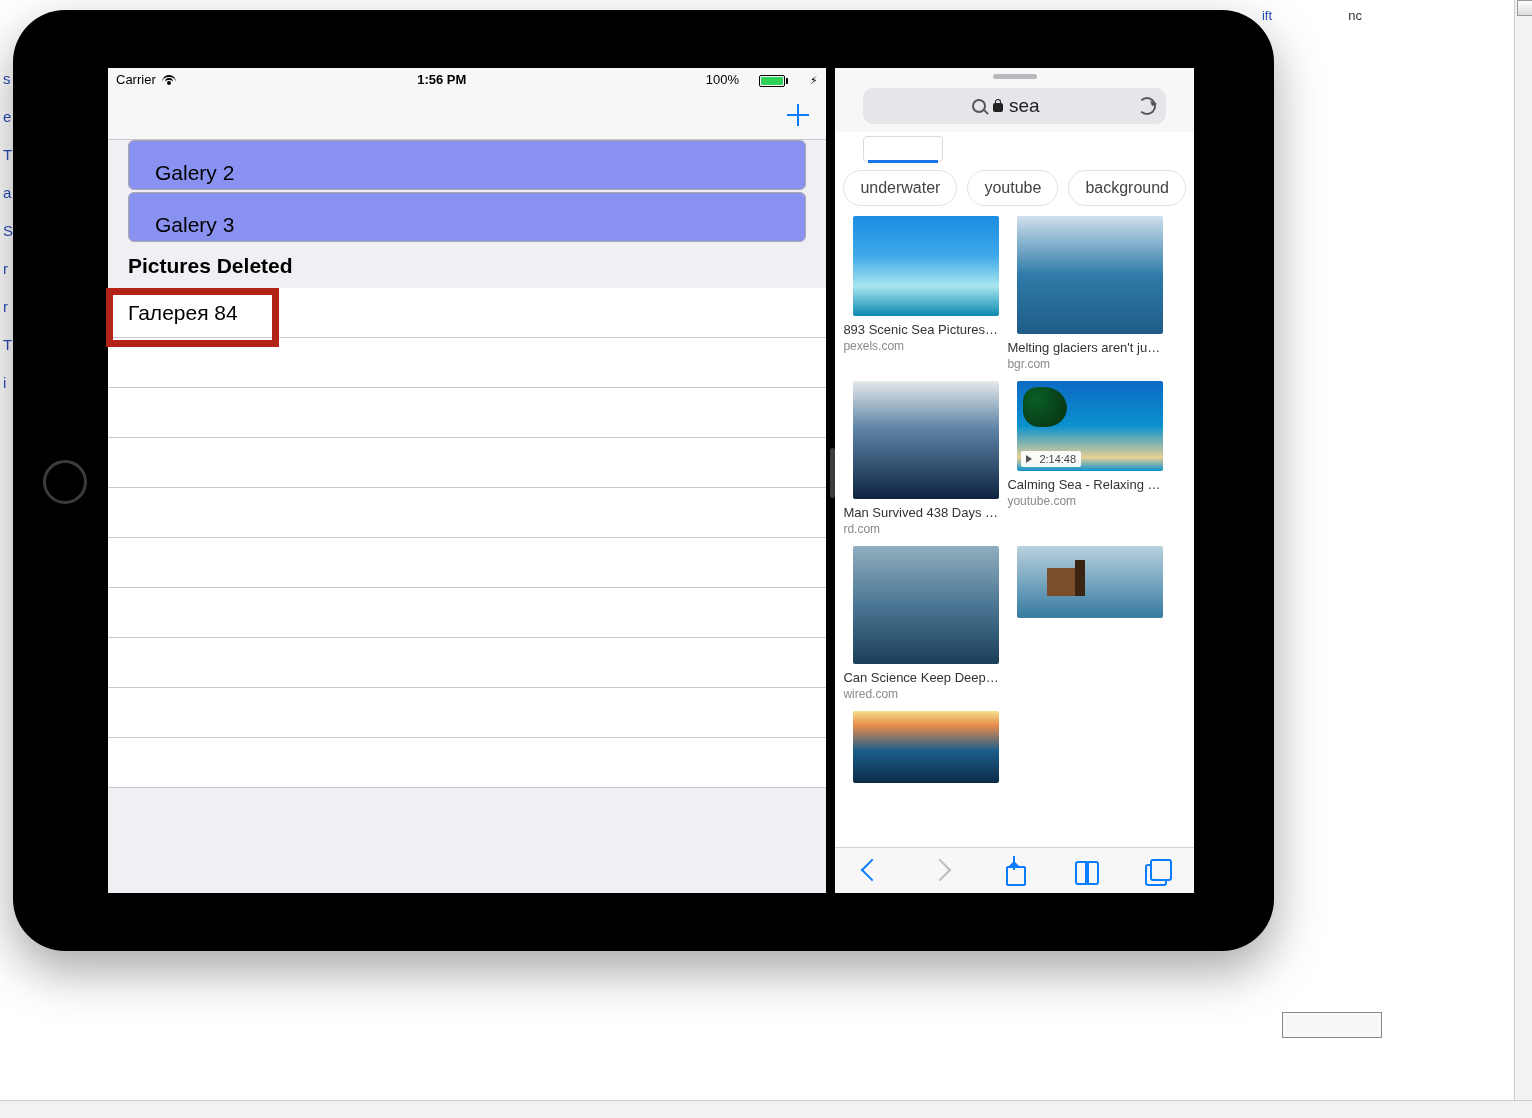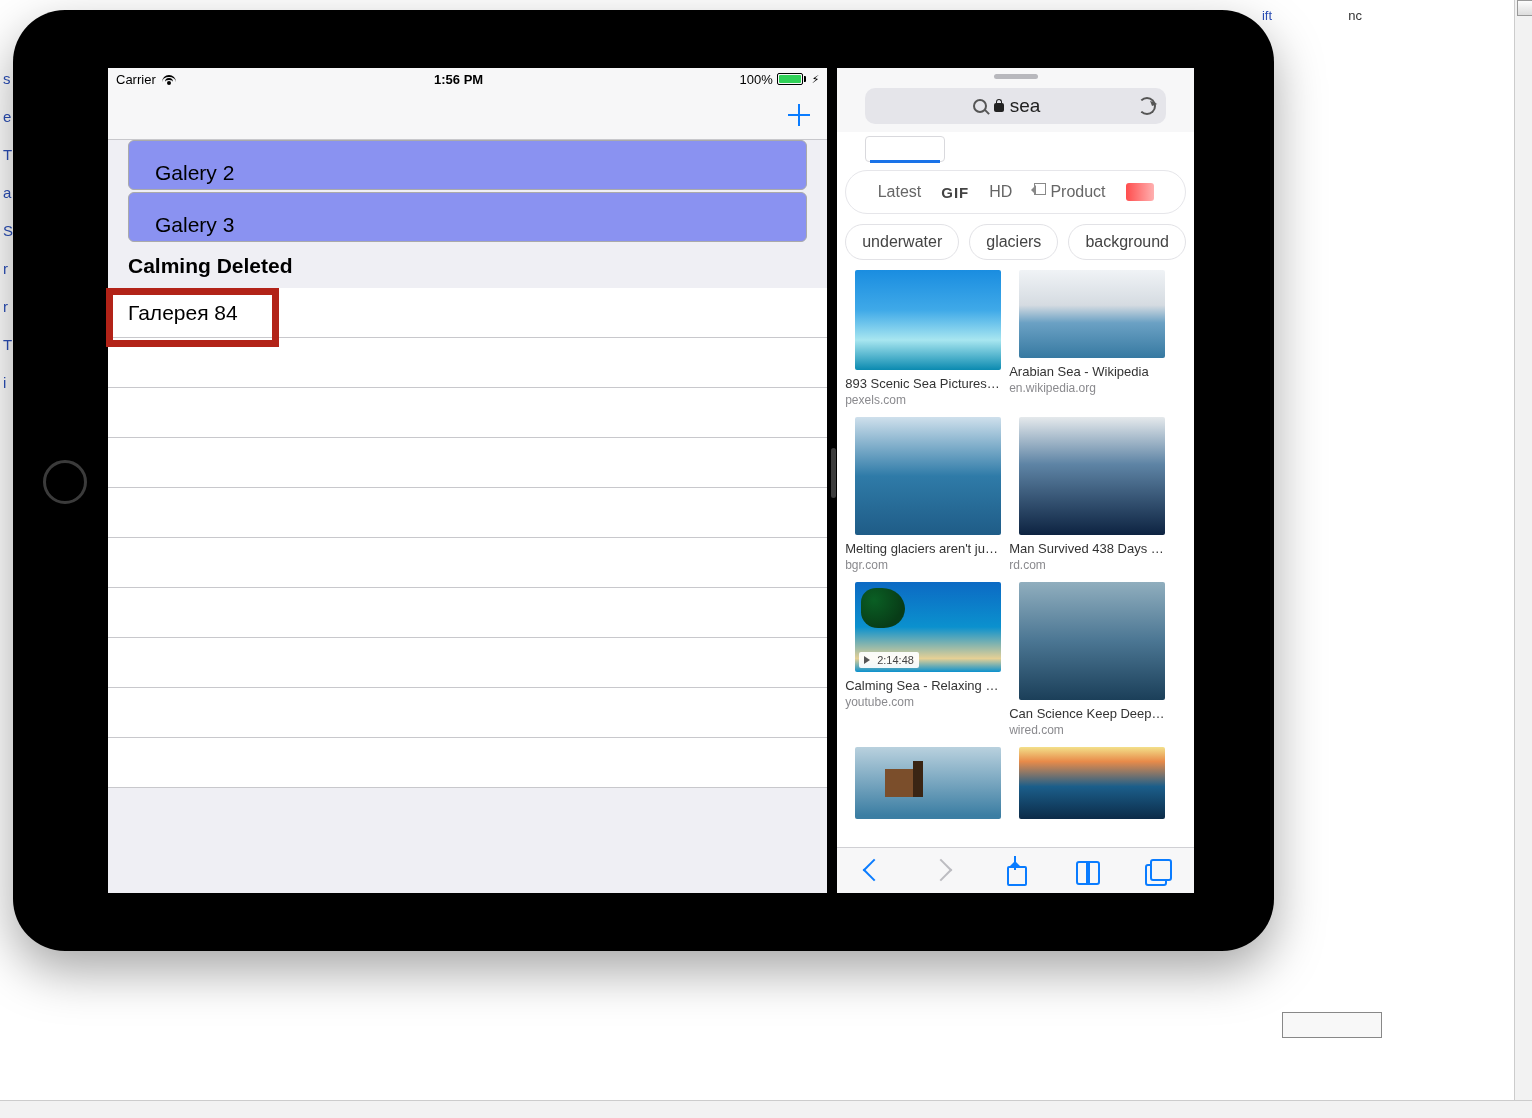--- a/index.html
+++ b/index.html
@@ -62,21 +62,21 @@
     font-size:13px; color:#000;
     padding: 0 8px;
   }
   .statusbar .carrier{display:flex; align-items:center; gap:6px;}
   .wifi-icon{position:relative; width:16px; height:12px;}
   .wifi-icon::before{content:""; position:absolute; left:5px; bottom:0; width:4px; height:4px; background:#000; border-radius:50%;}
   .wifi-icon .arc{position:absolute; border:2px solid #000; border-bottom:none; border-left:none; border-right:none; border-radius:50%;}
   .wifi-icon .a1{width:8px; height:8px; left:3px; bottom:-1px; border-width:2px 0 0;}
   .wifi-icon .a2{width:14px; height:14px; left:0px; bottom:-4px; border-width:2px 0 0;}
   .statusbar .clock{flex:1; text-align:center; font-weight:600;}
-  .statusbar .right{display:flex; align-items:center; gap:4px;}
+  .statusbar .right{display:flex; align-items:flex-end; gap:20px;}
   .battery{display:inline-flex; align-items:center;}
   .battery-body{width:26px; height:12px; border:1px solid #000; border-radius:2px; padding:1px; display:flex;}
   .battery-fill{background:#30d158; flex:1; border-radius:1px;}
   .battery-cap{width:2px; height:6px; background:#000; margin-left:1px; border-radius:0 1px 1px 0;}
   .charge{font-size:11px; margin-left:2px;}
 
   .navbar {
     height: 50px;
     background:#f7f7f8;
     border-bottom:1px solid #c8c8cc;
@@ -272,21 +272,21 @@
       </div>
 
       <div class="table">
         <div class="row sel">
           <span>Galery 2</span>
         </div>
         <div class="row sel">
           <span>Galery 3</span>
         </div>
 
-        <div class="section-header">Calming Deleted</div>
+        <div class="section-header">Pictures Deleted</div>
         <div class="plain-row">
           <span>Галерея 84</span>
         </div>
         <div class="empty-row"></div>
         <div class="empty-row"></div>
         <div class="empty-row"></div>
         <div class="empty-row"></div>
         <div class="empty-row"></div>
         <div class="empty-row"></div>
         <div class="empty-row"></div>
@@ -310,44 +310,32 @@
             <span class="lock-icon"></span>
             <span>sea</span>
           </span>
           <span class="reload-icon"></span>
         </div>
       </div>
 
       <div class="safari-content">
         <div class="underline-tab"></div>
 
-        <div class="chips">
-          <span class="chip-lbl">Latest</span>
-          <span class="chip-lbl gif">GIF</span>
-          <span class="chip-lbl">HD</span>
-          <span class="chip-lbl"><span class="tag-icon"></span><span>Product</span></span>
-          <span class="red-swatch"></span>
-        </div>
 
         <div class="suggest">
           <div class="pill">underwater</div>
-          <div class="pill">glaciers</div>
+          <div class="pill">youtube</div>
           <div class="pill">background</div>
         </div>
 
         <div class="img-grid">
           <div class="card">
             <div class="thumb t1"></div>
             <div class="cap">893 Scenic Sea Pictures · P…</div>
             <div class="src">pexels.com</div>
-          </div>
-          <div class="card">
-            <div class="thumb t2" style="height:88px"></div>
-            <div class="cap">Arabian Sea - Wikipedia</div>
-            <div class="src">en.wikipedia.org</div>
           </div>
           <div class="card">
             <div class="thumb t3 short"></div>
             <div class="cap">Melting glaciers aren't just …</div>
             <div class="src">bgr.com</div>
           </div>
           <div class="card">
             <div class="thumb t4 short"></div>
             <div class="cap">Man Survived 438 Days Stu…</div>
             <div class="src">rd.com</div>

